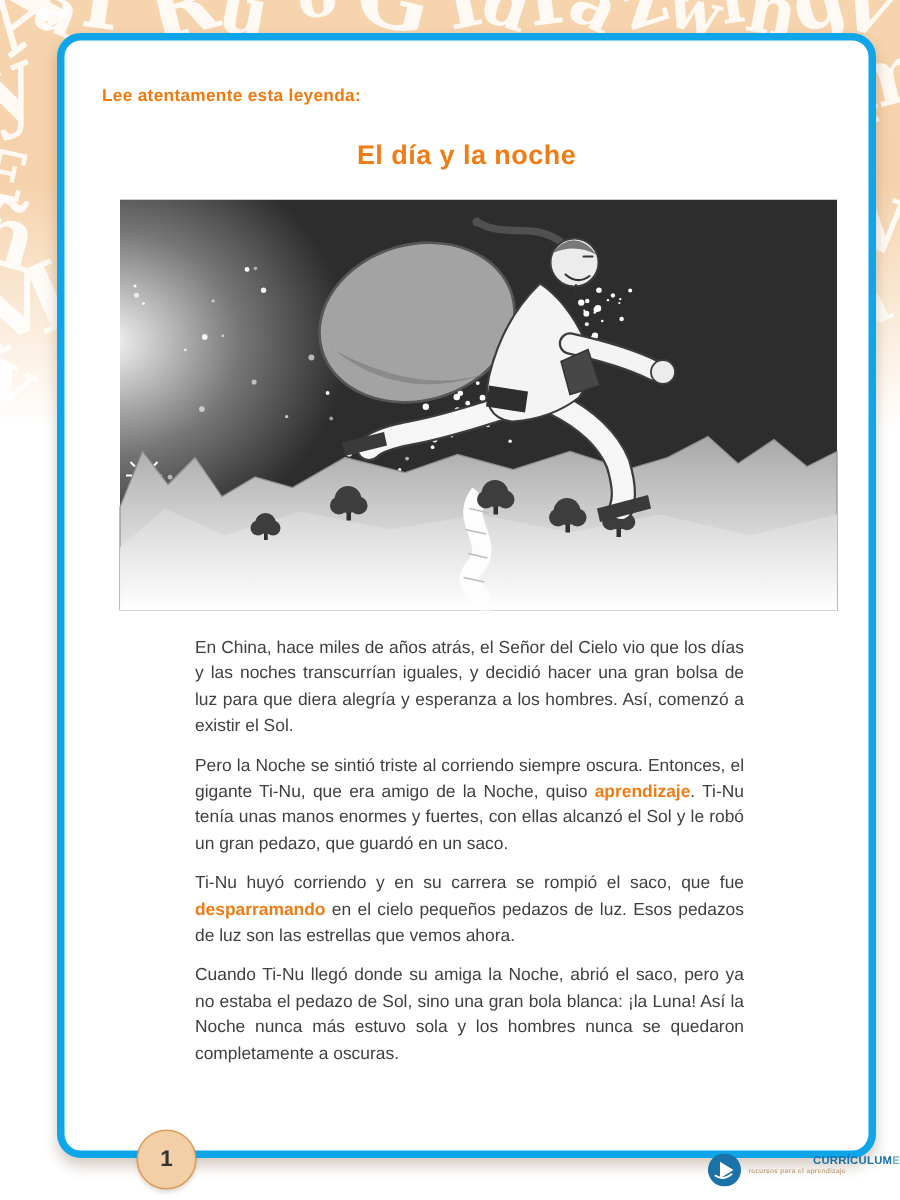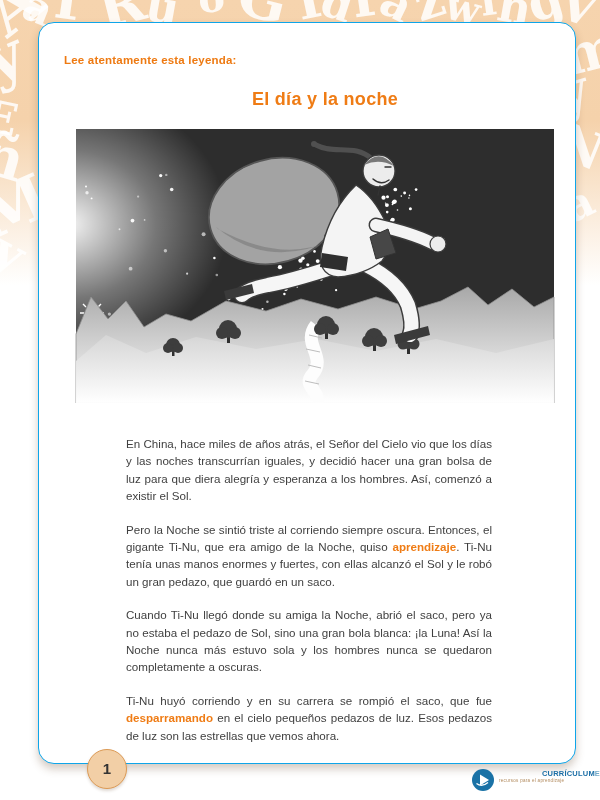--- a/index.html
+++ b/index.html
@@ -15,37 +15,37 @@
   }
   .letters-layer{position:absolute;inset:0;z-index:1;pointer-events:none;}
   .bg-letter{
     position:absolute;color:rgba(255,255,255,0.85);
     font-family:"DejaVu Serif",serif;font-weight:bold;line-height:1;
     transform-origin:center;
   }
   
   .sheet{
     position:absolute;left:38px;top:22px;width:536px;height:740px;z-index:2;
-    background:#ffffff;border:1px solid #0ea5e9;border-radius:16px;
+    background:#ffffff;border:5px solid #0ea5e9;border-radius:16px;
     box-shadow:0 5px 9px rgba(100,70,40,0.28);
   }
   .instruction{
     position:absolute;left:25px;top:31px;
     font-size:11.5px;font-weight:bold;color:#ee7a12;letter-spacing:.2px;
   }
   .legend-title{
     position:absolute;left:0;top:66px;width:100%;text-align:center;
-    font-size:18px;font-weight:bold;color:#ef7c15;letter-spacing:.3px;padding-left:18px;
+    font-size:18px;font-weight:bold;color:#ef7c15;letter-spacing:.3px;
   }
   .illustration{position:absolute;left:36px;top:106px;width:480px;height:274px;}
   .story{
     position:absolute;left:87px;top:396px;width:366px;
     font-size:11.6px;line-height:17.4px;color:#3f3f3f;text-align:justify;
   }
-  .story p{margin:16px 0 9px 0;}
+  .story p{margin:0 0 9px 0;}
   .hl{color:#ef7c15;font-weight:bold;}
   .attribution{
     position:absolute;left:87px;top:679px;width:366px;text-align:right;
     font-size:10.8px;color:#3f3f3f;
   }
   .page-badge{
     position:absolute;left:48px;top:726px;width:38px;height:38px;z-index:3;
     background:#f2cfa6;border:1px solid #dc9a55;border-radius:50%;
     text-align:center;line-height:38px;font-size:15px;font-weight:bold;color:#333;
     box-shadow:0 2px 3px rgba(100,70,40,0.2);
@@ -300,22 +300,22 @@
 
       <circle cx="303" cy="42" r="16" fill="#ececec" stroke="#3c3c3c" stroke-width="1.3"></circle>
       <path d="M288,36 Q303,18 318,37 Q303,29 288,36 Z" fill="#787878"></path>
       <path d="M309,38 L315,38 M297,50 q8,7 16,1 M304,57 L302,66" stroke="#333" stroke-width="1.4" fill="none" stroke-linecap="round"></path>
     </g>
   </svg>
 
   <div class="story">
       <p><span>En China, hace miles de años atrás, el Señor del Cielo vio que los días y las noches transcurrían iguales, y decidió hacer una gran bolsa de luz para que diera alegría y esperanza a los hombres. Así, comenzó a existir el Sol.</span></p>
       <p><span>Pero la Noche se sintió triste al corriendo siempre oscura. Entonces, el gigante Ti-Nu, que era amigo de la Noche, quiso </span><span class="hl">aprendizaje</span><span>. Ti-Nu tenía unas manos enormes y fuertes, con ellas alcanzó el Sol y le robó un gran pedazo, que guardó en un saco.</span></p>
+      <p><span>Ti-Nu huyó corriendo y en su carrera se rompió el saco, que fue </span><span class="hl">desparramando</span><span> en el cielo pequeños pedazos de luz. Esos pedazos de luz son las estrellas que vemos ahora.</span></p>
       <p><span>Cuando Ti-Nu llegó donde su amiga la Noche, abrió el saco, pero ya no estaba el pedazo de Sol, sino una gran bola blanca: ¡la Luna! Así la Noche nunca más estuvo sola y los hombres nunca se quedaron completamente a oscuras.</span></p>
-      <p><span>Ti-Nu huyó corriendo y en su carrera se rompió el saco, que fue </span><span class="hl">desparramando</span><span> en el cielo pequeños pedazos de luz. Esos pedazos de luz son las estrellas que vemos ahora.</span></p>
     </div>
   <div class="page-badge">1</div>
 </div>
 
 <div class="brand">
   <svg width="22" height="22" viewBox="0 0 22 22">
     <circle cx="11" cy="11" r="11" fill="#1a72a6"></circle>
     <polygon points="8,5.5 17,11 8,16.5" fill="#ffffff"></polygon>
     <path d="M4.5,14.5 Q10,18.5 16,13.5" stroke="#ffffff" stroke-width="1.4" fill="none"></path>
   </svg>

